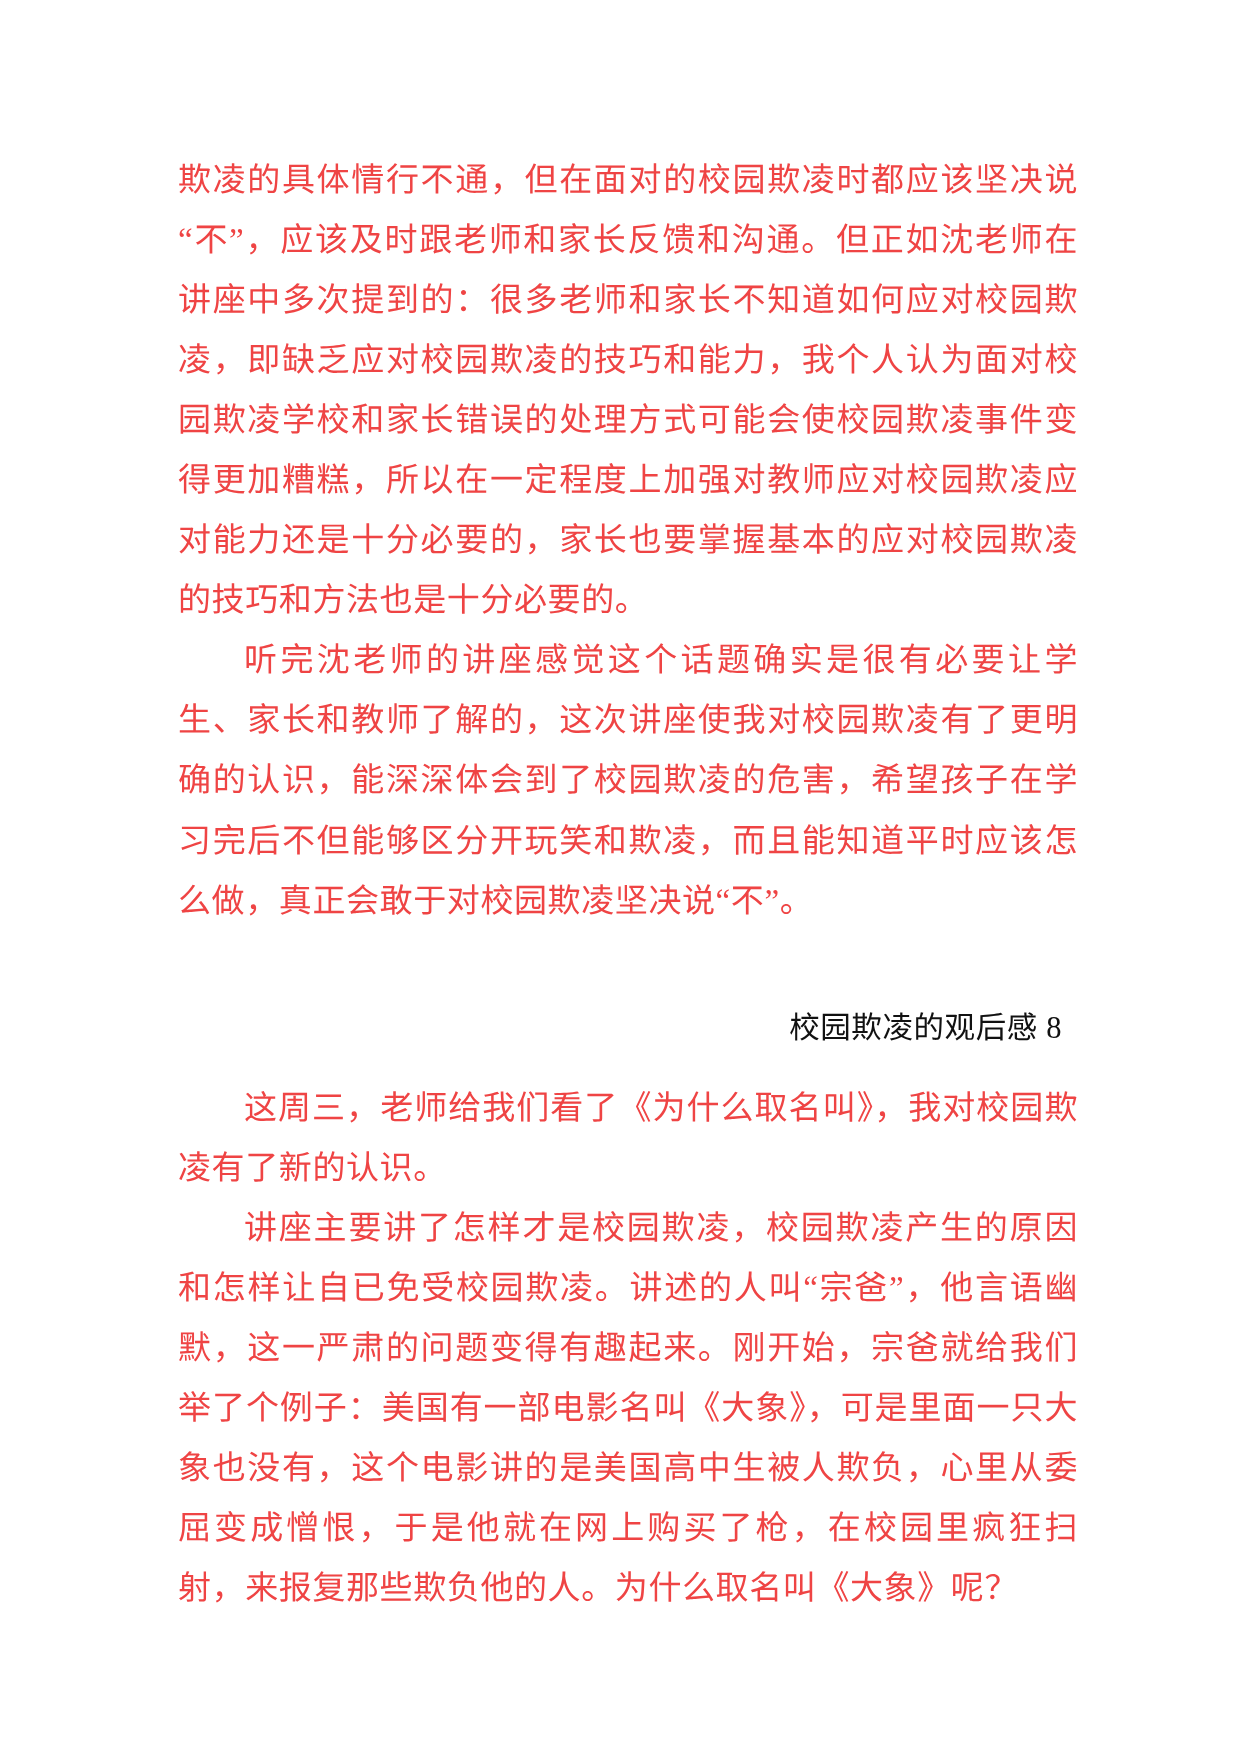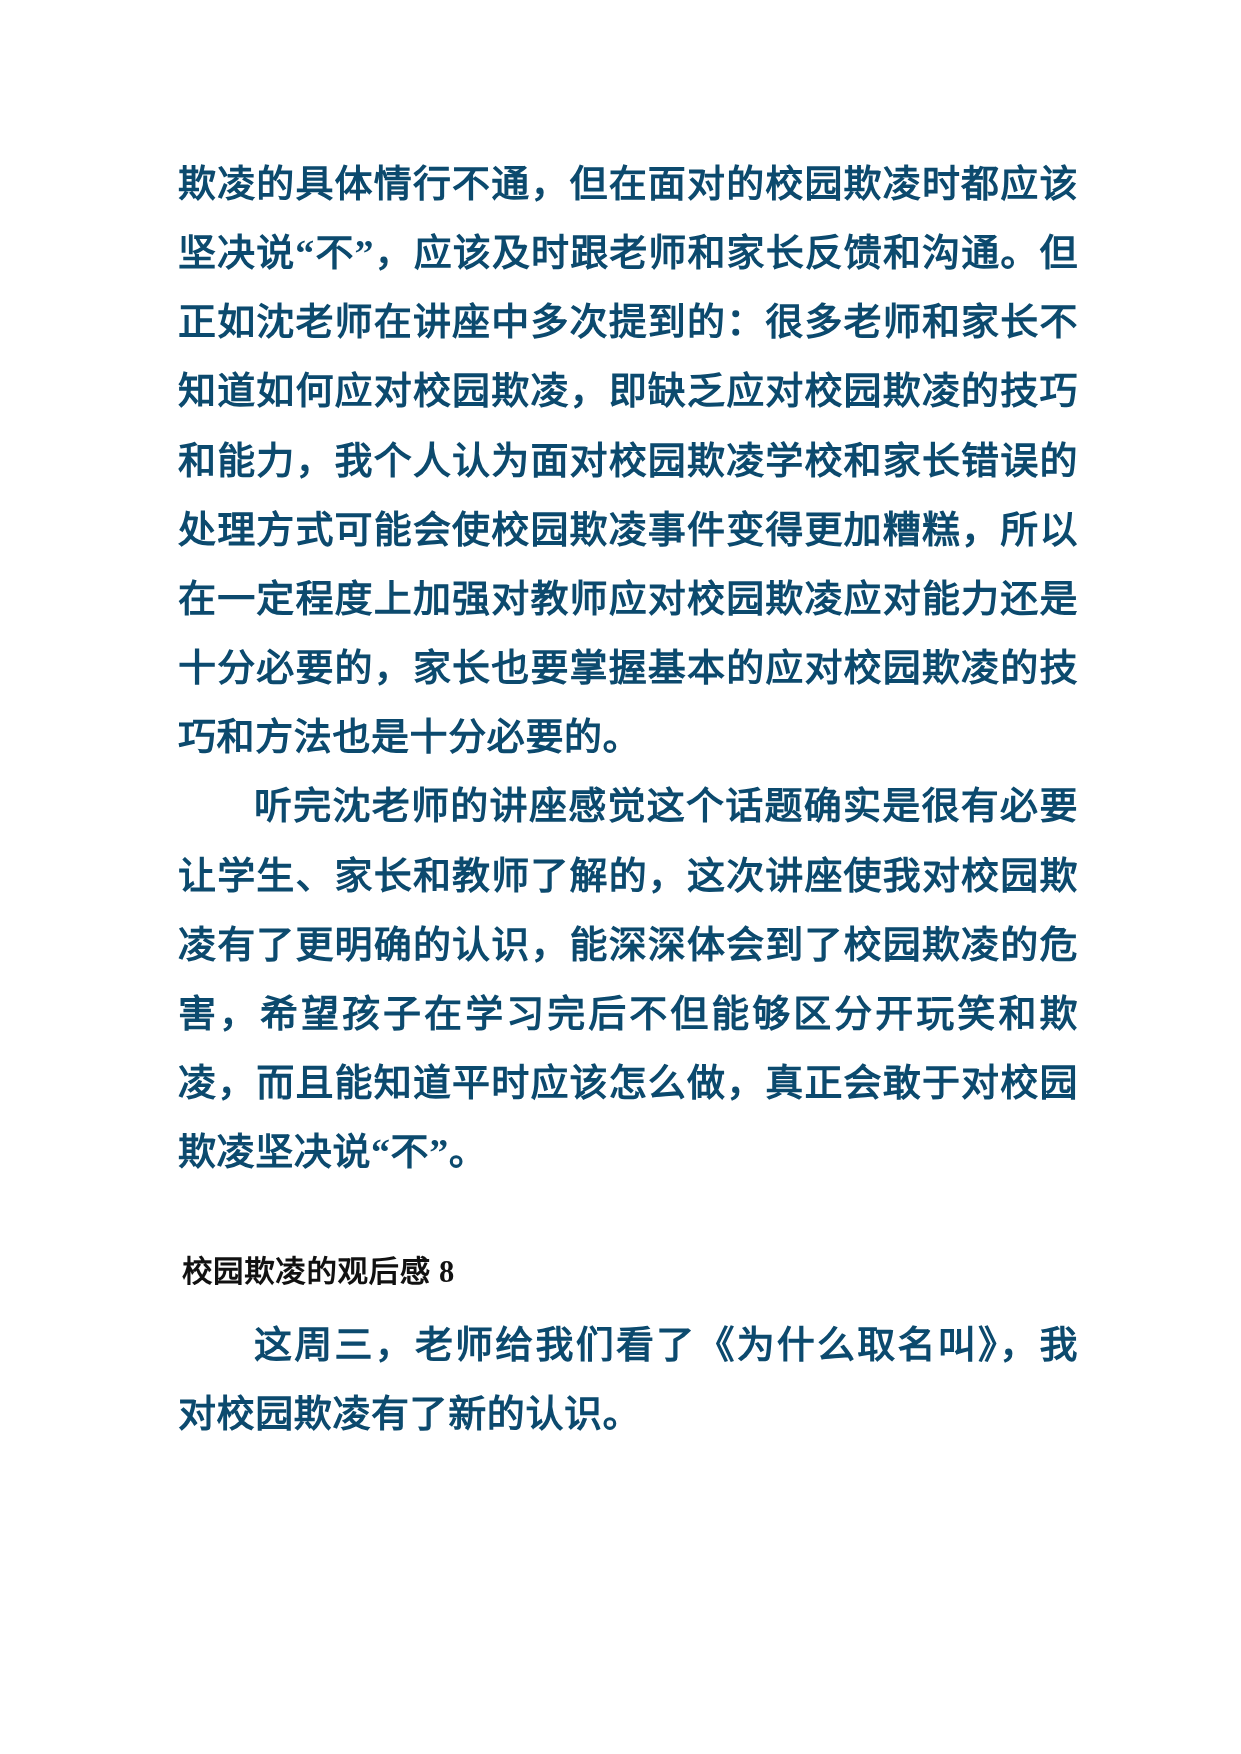--- a/index.html
+++ b/index.html
@@ -21,60 +21,61 @@
     height: 1754px;
     padding: 150px 160px 120px 178px;
     background: #ffffff;
     position: relative;
   }
   .doc-body {
     width: 900px;
   }
   p.para {
     margin: 0;
-    font-size: 38px;
+    font-size: 33px;
     line-height: 1.82;
     text-align: justify;
     text-justify: inter-ideograph;
     letter-spacing: 0.6px;
-    color: #0c4a6e;
-    font-weight: 700;
+    color: #ef4444;
+    font-weight: 400;
   }
   p.indent {
     text-indent: 2em;
   }
   .spacer-lg {
     height: 54px;
   }
   .spacer-sm {
     height: 6px;
   }
   h2.heading {
-    margin: 4px;
+    margin: 16px;
     font-size: 30.5px;
     line-height: 1.82;
-    font-weight: 700;
+    font-weight: 400;
     letter-spacing: 0.6px;
     color: #111111;
-    text-align: left;
+    text-align: right;
   }
 </style>
 </head>
 <body>
 
 <div class="page">
   <div class="doc-body">
 
     <p class="para">欺凌的具体情行不通，但在面对的校园欺凌时都应该坚决说“不”，应该及时跟老师和家长反馈和沟通。但正如沈老师在讲座中多次提到的：很多老师和家长不知道如何应对校园欺凌，即缺乏应对校园欺凌的技巧和能力，我个人认为面对校园欺凌学校和家长错误的处理方式可能会使校园欺凌事件变得更加糟糕，所以在一定程度上加强对教师应对校园欺凌应对能力还是十分必要的，家长也要掌握基本的应对校园欺凌的技巧和方法也是十分必要的。</p>
 
     <p class="para indent">听完沈老师的讲座感觉这个话题确实是很有必要让学生、家长和教师了解的，这次讲座使我对校园欺凌有了更明确的认识，能深深体会到了校园欺凌的危害，希望孩子在学习完后不但能够区分开玩笑和欺凌，而且能知道平时应该怎么做，真正会敢于对校园欺凌坚决说“不”。</p>
 
     <div class="spacer-lg"></div>
 
     <h2 class="heading">校园欺凌的观后感 8</h2>
 
     <div class="spacer-sm"></div>
 
     <p class="para indent">这周三，老师给我们看了《为什么取名叫》，我对校园欺凌有了新的认识。</p>
 
+    <p class="para indent">讲座主要讲了怎样才是校园欺凌，校园欺凌产生的原因和怎样让自已免受校园欺凌。讲述的人叫“宗爸”，他言语幽默，这一严肃的问题变得有趣起来。刚开始，宗爸就给我们举了个例子：美国有一部电影名叫《大象》，可是里面一只大象也没有，这个电影讲的是美国高中生被人欺负，心里从委屈变成憎恨，于是他就在网上购买了枪，在校园里疯狂扫射，来报复那些欺负他的人。为什么取名叫《大象》呢？</p>
 
   </div>
 </div>
 
 </body></html>

